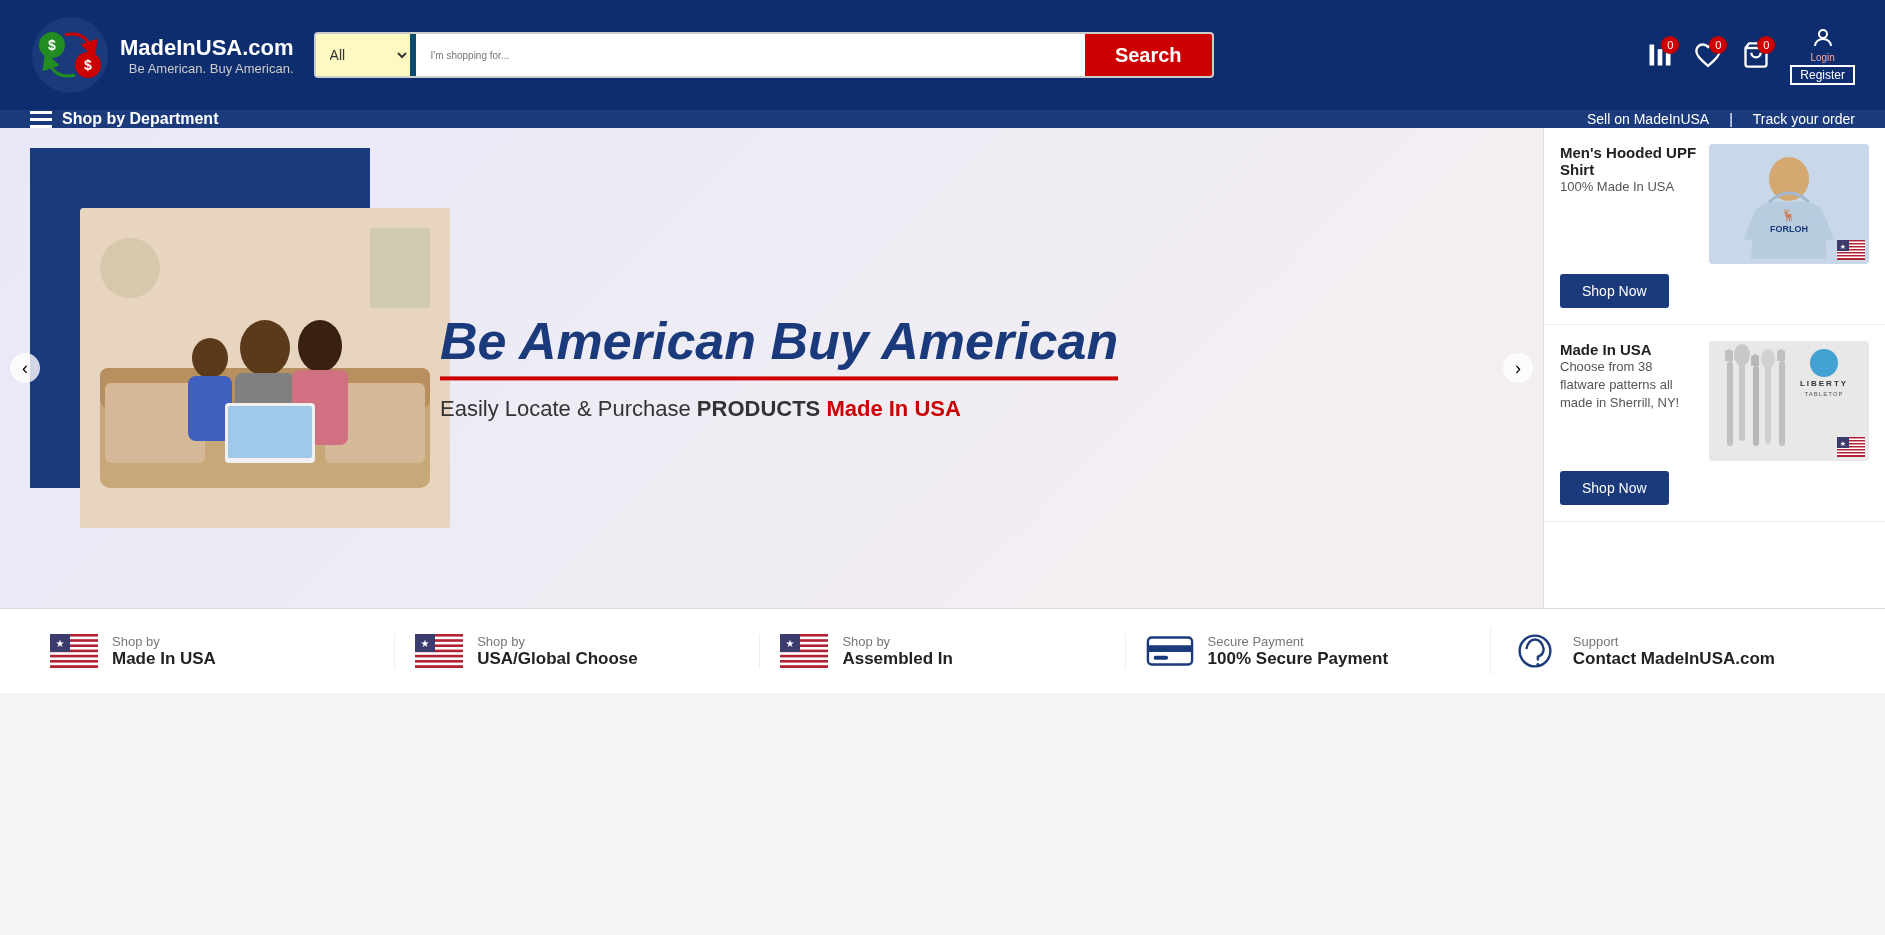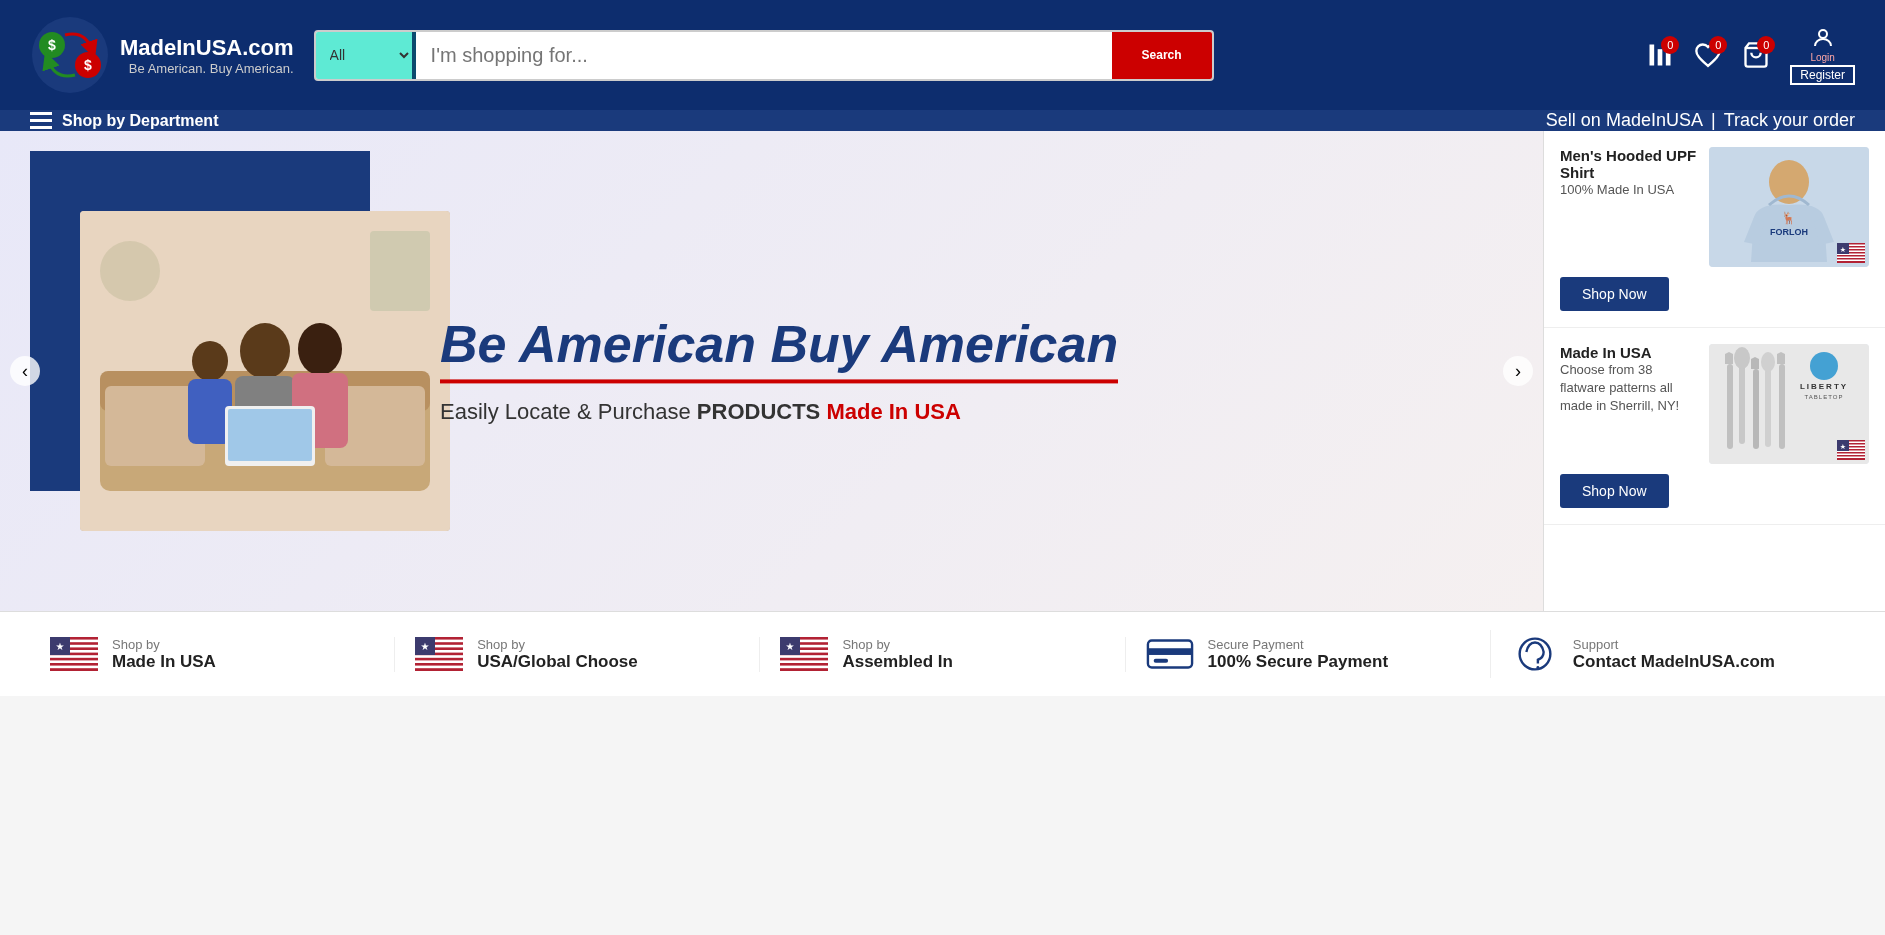--- a/index.html
+++ b/index.html
@@ -42,41 +42,41 @@
       flex: 1;
       max-width: 900px;
       border: 2px solid #ccc;
       border-radius: 4px;
       overflow: hidden;
       background: white;
     }
     .search-category {
       padding: 12px 10px;
       border: none;
-      border-right: 4px solid #0c4a6e;
-      background: #5eead4;
+      border-right: 6px solid #0c4a6e;
+      background: #fef9c3;
       font-size: 14px;
       cursor: pointer;
       min-width: 100px;
       color: #333;
     }
     .search-input {
       flex: 1;
       border: none;
       padding: 12px 15px;
-      font-size: 20px;
+      font-size: 10px;
       outline: none;
       color: #999;
     }
     .search-btn {
       background: #cc0000;
       color: white;
       border: none;
       padding: 4px 30px;
-      font-size: 12px;
+      font-size: 20px;
       font-weight: bold;
       cursor: pointer;
       margin-left: 12px;
     }
     .header-actions {
       display: flex;
       align-items: center;
       gap: 20px;
       margin-left: auto;
     }
@@ -142,23 +142,23 @@
     }
     .shop-dept {
       color: white;
       font-size: 16px;
       font-weight: bold;
       cursor: pointer;
     }
     .nav-right {
       display: flex;
       align-items: center;
-      gap: 8px;
-      color: white;
-      font-size: 18px;
+      gap: 20px;
+      color: white;
+      font-size: 14px;
     }
     .nav-right a {
       color: white;
       text-decoration: none;
       cursor: pointer;
     }
     .nav-divider {
       color: white;
     }
 

